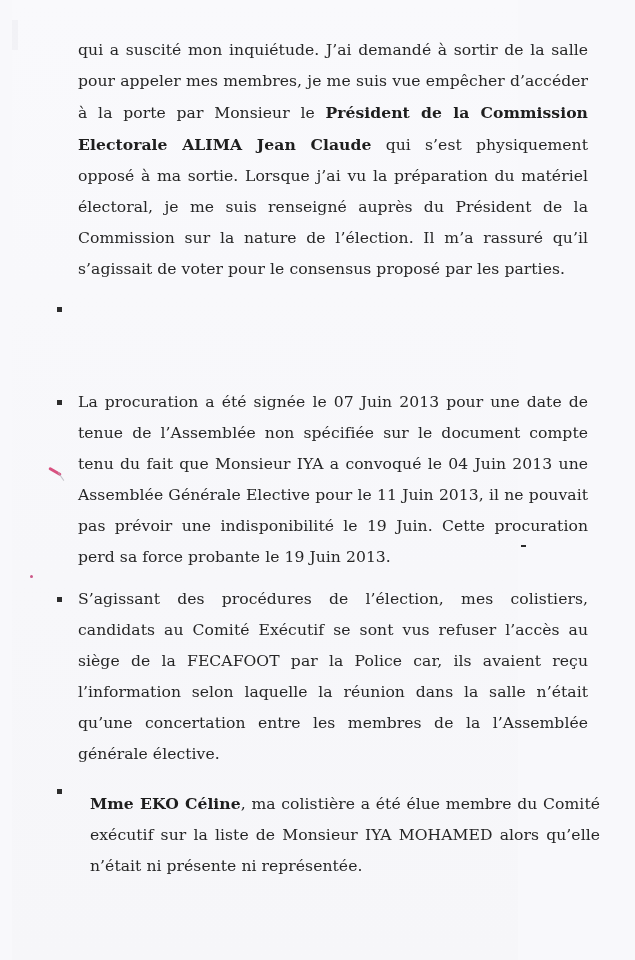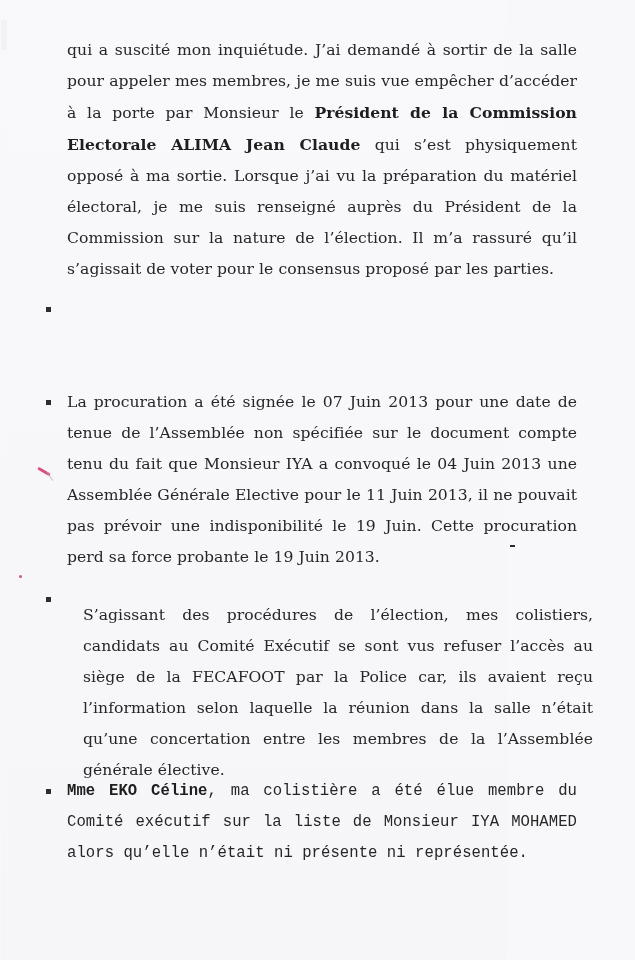--- a/index.html
+++ b/index.html
@@ -10,21 +10,21 @@
       width: 635px;
       height: 960px;
       background: #f8f8fb;
       position: relative;
       overflow: hidden;
       font-family: "DejaVu Serif", "Liberation Serif", serif;
       color: #262626;
     }
     .page {
       position: absolute;
-      left: 1px;
+      left: 12px;
       top: 0;
       width: 506px;
       height: 960px;
       background: linear-gradient(180deg, #f9f9fc 0%, #f7f7fa 60%, #f6f6f9 100%);
     }
     .para {
       position: absolute;
       left: 66px;
       width: 510px;
       font-size: 15.6px;
@@ -99,23 +99,23 @@
   <div class="mark mark-left-shadow"></div>
 
   <p class="para" style="top:35px; margin:0;"><span>qui a suscité mon inquiétude. J’ai demandé à sortir de la salle pour appeler mes membres, je me suis vue empêcher d’accéder à la porte par Monsieur le </span><b>Président de la Commission Electorale ALIMA Jean Claude</b><span> qui s’est physiquement opposé à ma sortie. Lorsque j’ai vu la préparation du matériel électoral, je me suis renseigné auprès du Président de la Commission sur la nature de l’élection. Il m’a rassuré qu’il s’agissait de voter pour le consensus proposé par les parties.</span></p>
 
   <div class="bullet" style="top:307px;"></div>
 
   <div class="bullet" style="top:400px;"></div>
   <p class="para" style="top:387px; margin:0;"><span>La procuration a été signée le 07 Juin 2013 pour une date de tenue de l’Assemblée non spécifiée sur le document compte tenu du fait que Monsieur IYA a convoqué le 04 Juin 2013 une Assemblée Générale Elective pour le 11 Juin 2013, il ne pouvait pas prévoir une indisponibilité le 19 Juin. Cette procuration perd sa force probante le 19 Juin 2013.</span></p>
 
   <div class="bullet" style="top:597px;"></div>
-  <p class="para" style="top:584px; margin:16px;"><span>S’agissant des procédures de l’élection, mes colistiers, candidats au Comité Exécutif se sont vus refuser l’accès au siège de la FECAFOOT par la Police car, ils avaient reçu l’information selon laquelle la réunion dans la salle n’était qu’une concertation entre les membres de la l’Assemblée générale élective.</span></p>
+  <p class="para" style="top:584px; margin:0;"><span>S’agissant des procédures de l’élection, mes colistiers, candidats au Comité Exécutif se sont vus refuser l’accès au siège de la FECAFOOT par la Police car, ils avaient reçu l’information selon laquelle la réunion dans la salle n’était qu’une concertation entre les membres de la l’Assemblée générale élective.</span></p>
 
   <div class="bullet" style="top:789px;"></div>
-  <p class="para" style="top:776px; margin:0;font-family:Liberation Mono, monospace;"><b>Mme EKO Céline</b><span>, ma colistière a été élue membre du Comité exécutif sur la liste de Monsieur IYA MOHAMED alors qu’elle n’était ni présente ni représentée.</span></p>
+  <p class="para" style="top:776px; margin:12px;"><b>Mme EKO Céline</b><span>, ma colistière a été élue membre du Comité exécutif sur la liste de Monsieur IYA MOHAMED alors qu’elle n’était ni présente ni représentée.</span></p>
 
   <div class="mark mark-pink"></div>
   <div class="mark mark-pink-tail"></div>
   <div class="mark mark-dot"></div>
   <div class="mark mark-dash"></div>
 
 </div>
 
 </body></html>

